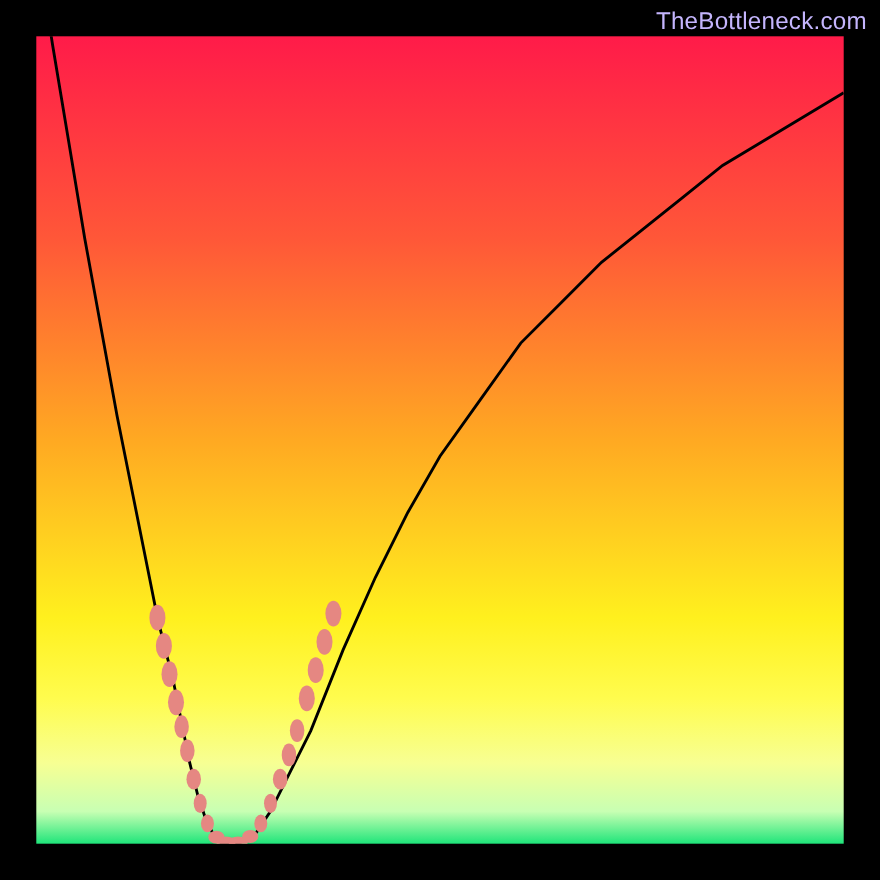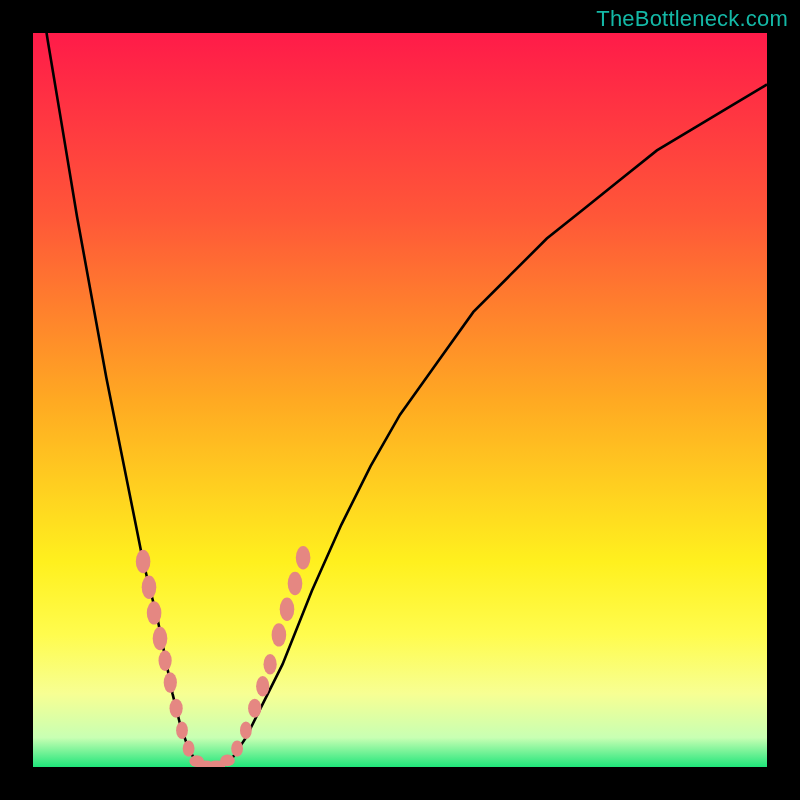--- a/index.html
+++ b/index.html
@@ -32,21 +32,21 @@
       var(--c4) 82%,
       var(--c5) 90%,
       var(--c6) 96%,
       var(--c7) 100%
     );
   }
   .watermark {
     position: absolute;
     top: 6px;
     right: 12px;
-    color: #14b8a6;
+    color: #c4b5fd;
     font-size: 22px;
     font-weight: 500;
     letter-spacing: 0.2px;
     user-select: none;
   }
   svg.curve {
     position: absolute;
     left: 0; top: 0;
     width: 734px; height: 734px;
   }

